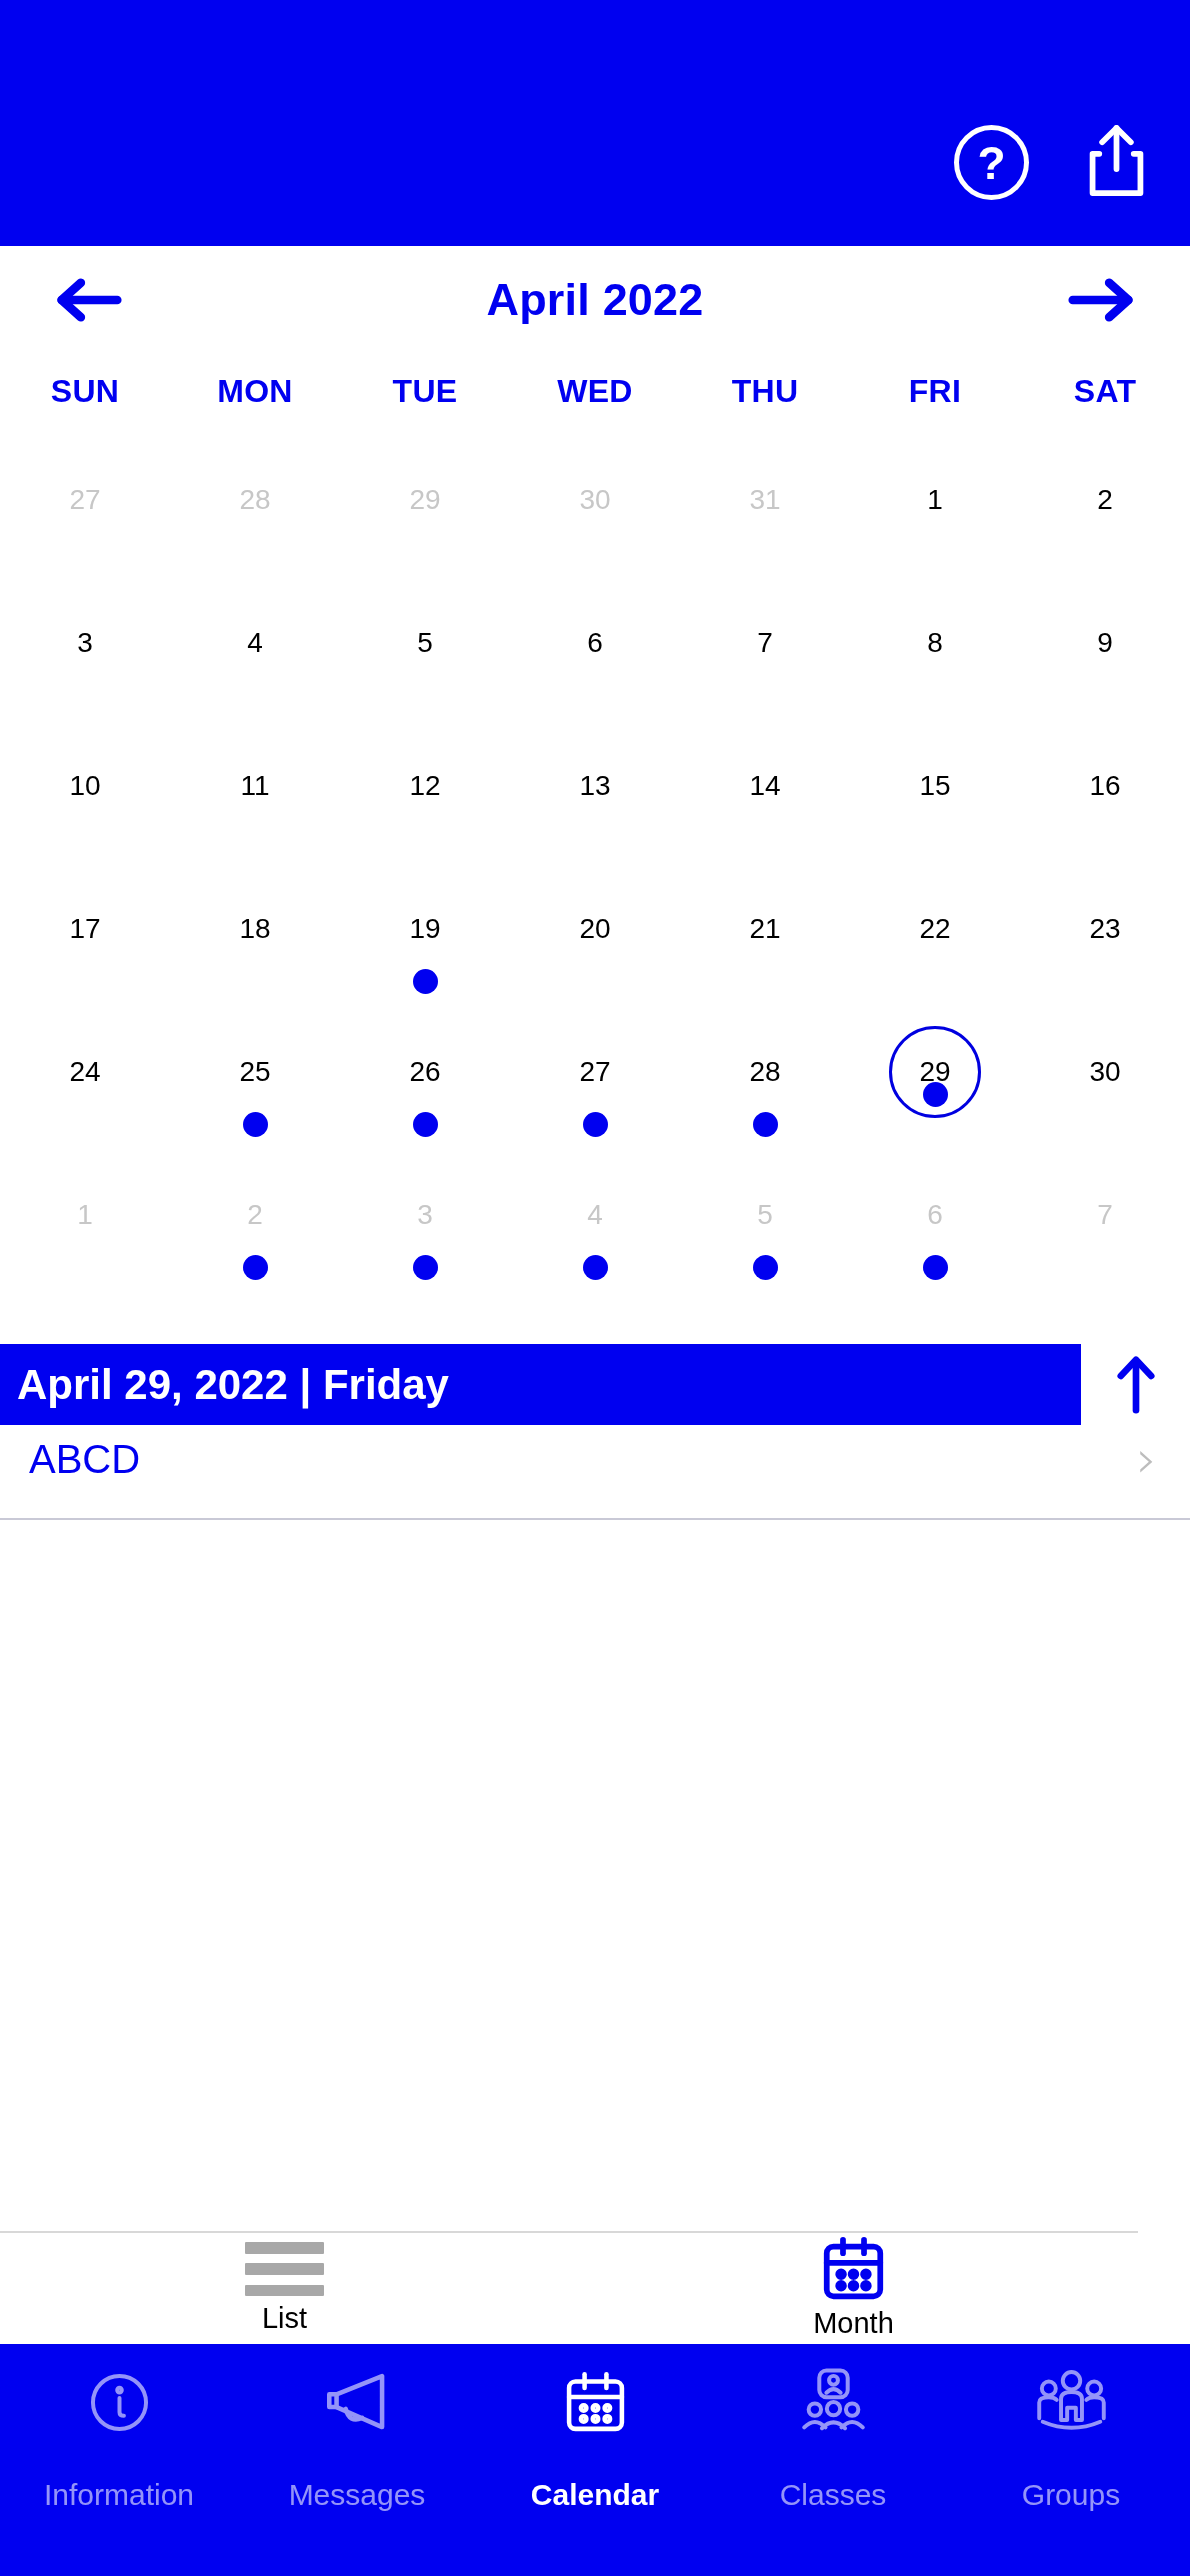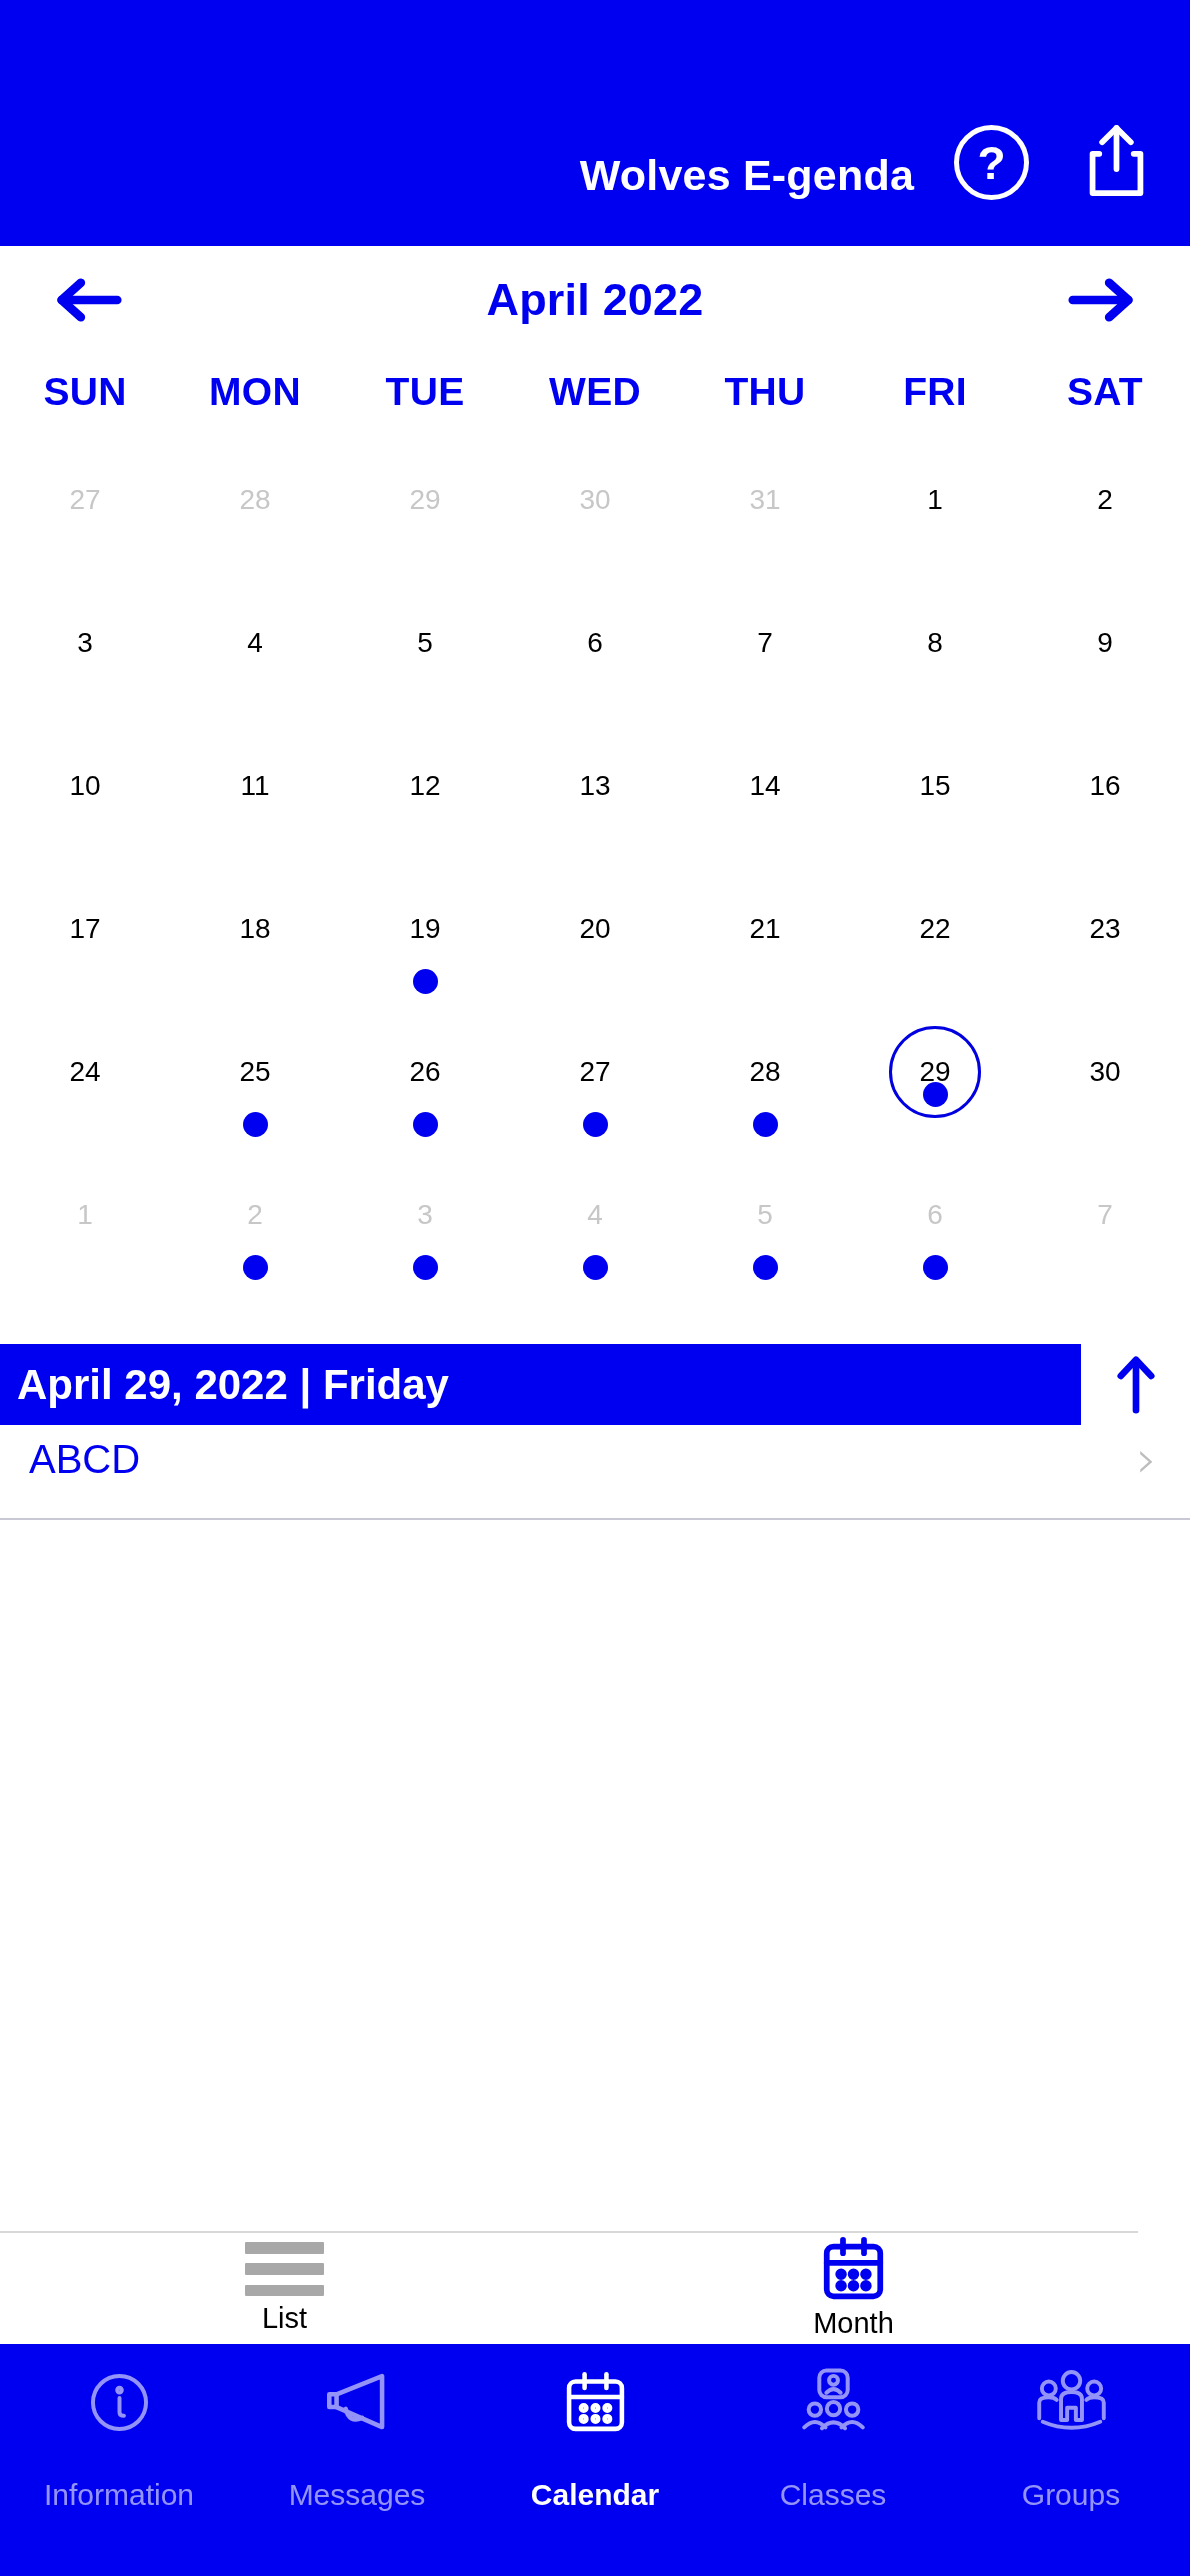--- a/index.html
+++ b/index.html
@@ -41,21 +41,21 @@
     color: #0000f0; font-size: 45px; font-weight: bold; letter-spacing: 0.2px;
   }
 
   
   .weekdays {
     position: absolute; left: 0; top: 354px; width: 1190px; height: 75px;
     display: grid; grid-template-columns: repeat(7, 1fr);
     align-items: center;
   }
   .weekday {
-    text-align: center; color: #0000f0; font-size: 39px; font-weight: bold;
+    text-align: center; color: #0000f0; font-size: 32px; font-weight: bold;
     letter-spacing: 0.3px;
   }
 
   
   .grid {
     position: absolute; left: 0; top: 436px; width: 1190px; height: 858px;
     display: grid; grid-template-columns: repeat(7, 1fr);
     grid-template-rows: repeat(6, 1fr);
   }
   .cell { position: relative; display: flex; flex-direction: column;
@@ -133,21 +133,20 @@
               justify-content: center; }
   .tab-label { color: #ffffff; font-size: 30px; white-space: nowrap; margin-top: 28px; }
   .tab.active .tab-label { font-weight: bold; }
 </style>
 </head>
 <body>
 
 <div class="app">
 
   <div class="topbar">
-    <div class="topbar-title">Wolves E-genda</div>
     <div class="help-icon">
       <span>?</span>
     </div>
     <div class="share-icon">
       <svg viewBox="0 0 70 82" width="67" height="79" fill="none" stroke="#ffffff" stroke-width="6" stroke-linecap="round" stroke-linejoin="round">
         <path d="M35 7 L35 50"></path>
         <path d="M20 22 L35 7 L50 22"></path>
         <path d="M17 34 L10 34 L10 75 L60 75 L60 34 L53 34"></path>
       </svg>
     </div>

